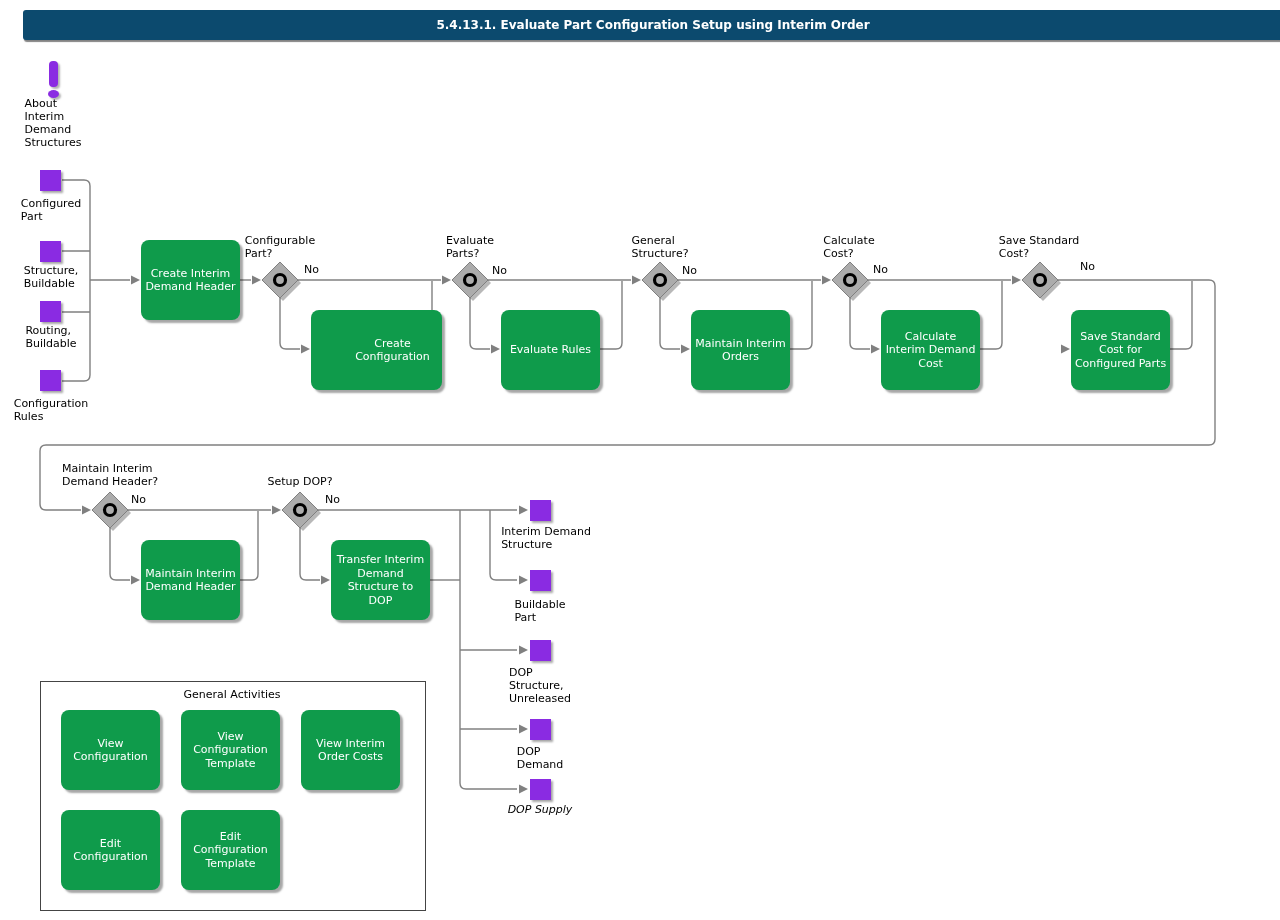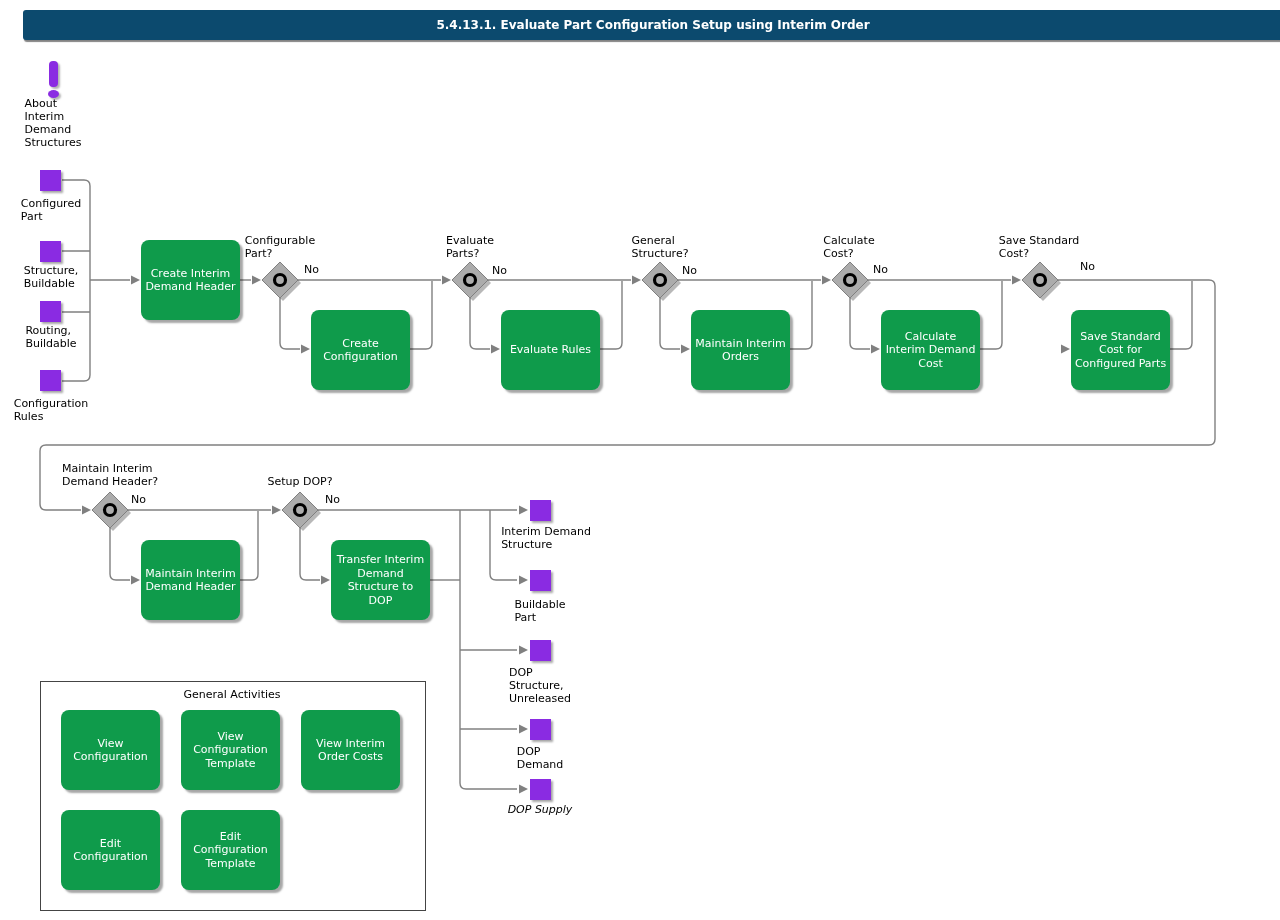--- a/index.html
+++ b/index.html
@@ -193,21 +193,21 @@
 Cost?</div>
   <div class="no" style="left:1080px; top:260px;">No</div>
   <div class="lbl" style="left:110px; top:462px;">Maintain Interim
 Demand Header?</div>
   <div class="no" style="left:131px; top:493px;">No</div>
   <div class="lbl" style="left:300px; top:475px;">Setup DOP?</div>
   <div class="no" style="left:325px; top:493px;">No</div>
 
   <div class="task" style="left:141px; top:240px;">Create Interim
 Demand Header</div>
-  <div class="task" style="left:311px; top:310px;">Create
+  <div class="task" style="left:311px; top:310px;padding-left:32px;">Create
 Configuration</div>
   <div class="task" style="left:501px; top:310px;">Evaluate Rules</div>
   <div class="task" style="left:691px; top:310px;">Maintain Interim
 Orders</div>
   <div class="task" style="left:881px; top:310px;">Calculate
 Interim Demand
 Cost</div>
   <div class="task" style="left:1071px; top:310px;">Save Standard
 Cost for
 Configured Parts</div>

